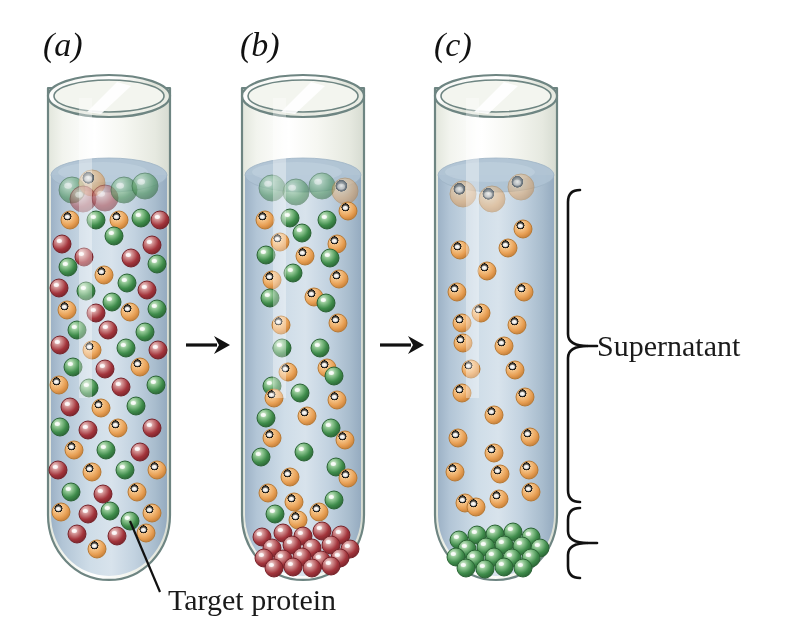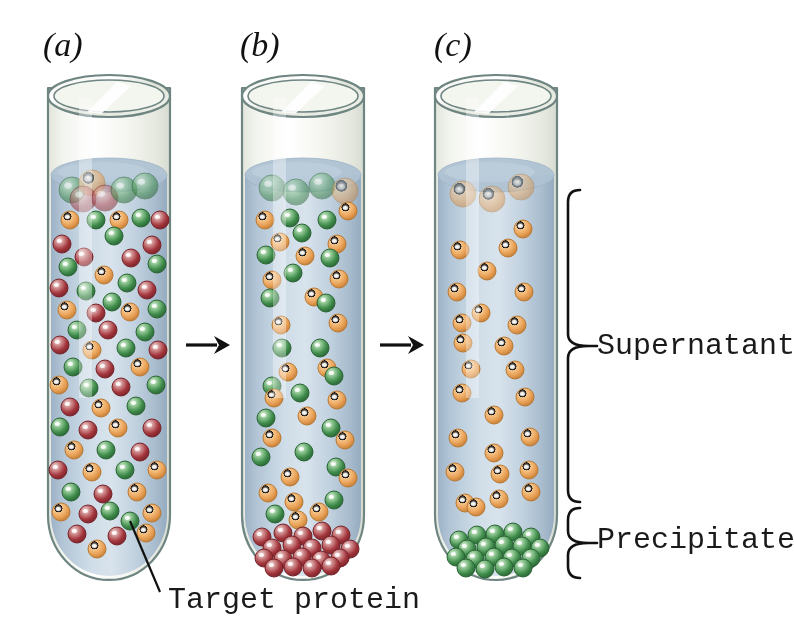--- a/index.html
+++ b/index.html
@@ -1,21 +1,21 @@
 <!DOCTYPE html>
 <html><head>
 <meta charset="utf-8">
 <style>
   html,body{margin:0;padding:0;background:#ffffff;}
   body{width:794px;height:642px;position:relative;overflow:hidden;
        font-family:"Liberation Sans", sans-serif;}
   #stage{position:absolute;left:0;top:0;width:794px;height:642px;}
   .panel-label{position:absolute;font-family:"Liberation Serif", serif;
        font-style:italic;font-size:34px;color:#111;line-height:1;}
-  .fig-text{position:absolute;font-family:Liberation Mono, monospace;
+  .fig-text{position:absolute;font-family:Liberation Serif, serif;
        font-size:30px;color:#1a1a1a;white-space:nowrap;line-height:1;}
   svg{position:absolute;left:0;top:0;}
 </style>
 </head>
 <body>
 
 <div id="stage">
 
   <svg id="fig" width="794" height="642" viewBox="0 0 794 642">
     <defs>
@@ -486,16 +486,15 @@
              Q568,578 580,578" fill="none" stroke="#111" stroke-width="2.6" stroke-linecap="round"></path>
         <line x1="588" y1="543" x2="597" y2="543" stroke="#111" stroke-width="2.6" stroke-linecap="round"></line>
       </g>
   </svg>
 
   <div class="panel-label" style="left:43px;top:28px;">(a)</div>
   <div class="panel-label" style="left:240px;top:28px;">(b)</div>
   <div class="panel-label" style="left:434px;top:28px;">(c)</div>
 
   <div class="fig-text" style="left:597px;top:331px;">Supernatant</div>
-  <div class="fig-text" style="left:597px;top:525px;">Precipitate</div>
   <div class="fig-text" style="left:168px;top:585px;">Target protein</div>
 
 </div>
 
 </body></html>

